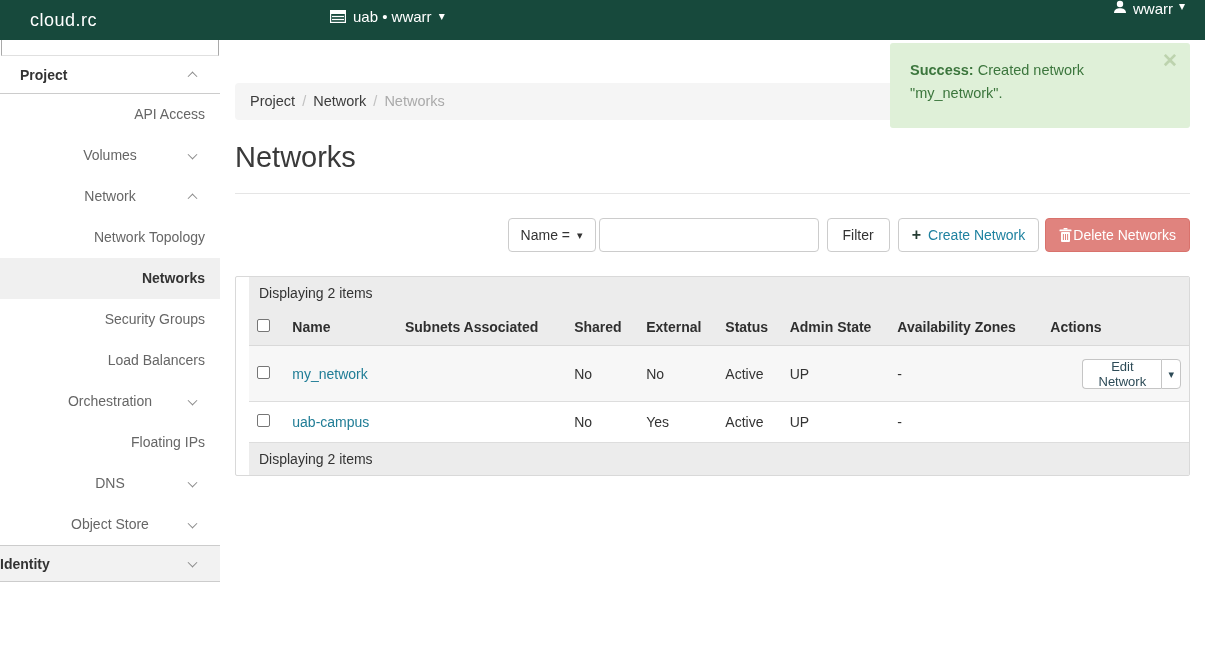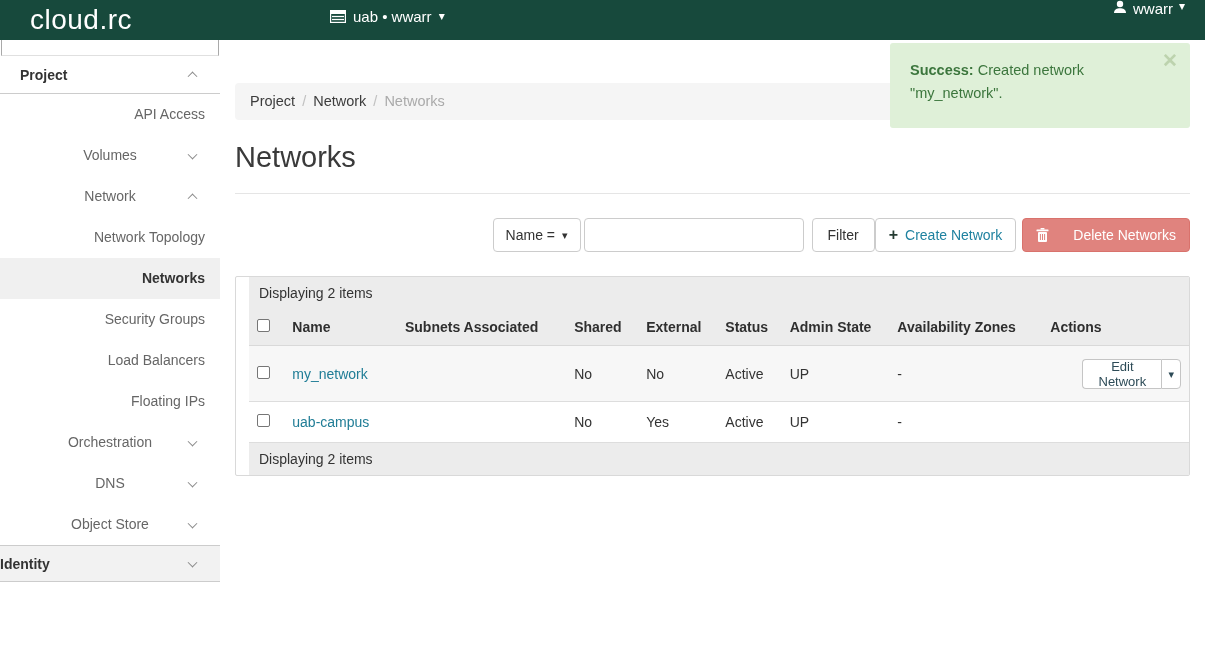--- a/index.html
+++ b/index.html
@@ -9,21 +9,21 @@
     background:#fff; color:#333; position:relative; overflow:hidden;
   }
 
   
   .navbar {
     position:absolute; top:0; left:0; width:1205px; height:40px;
     background:#17493c; color:#fff; z-index:5;
   }
   .brand {
     position:absolute; left:30px; top:0; line-height:40px;
-    font-size:28px; letter-spacing:.5px; color:#fff;
+    font-size:18px; letter-spacing:.5px; color:#fff;
   }
   .ctx-switcher {
     position:absolute; left:330px; top:0; height:32px;
     display:flex; align-items:center; gap:7px;
     font-size:15px; color:#fff; cursor:pointer;
   }
   .user-menu {
     position:absolute; right:20px; top:0; height:40px;
     display:flex; gap:6px;
     font-size:15px; color:#fff; cursor:pointer;
@@ -87,25 +87,25 @@
     font-family:"Liberation Sans", sans-serif; font-size:14px; color:#333;
     display:inline-flex; align-items:center; cursor:pointer;
   }
   .btn-name { padding:0 12px; gap:7px; margin-right:3px; }
   .caret-down-dark { font-size:11px; color:#333; line-height:1; }
   .filter-input {
     height:34px; width:220px; border:1px solid #ccc; border-radius:4px;
     margin-right:8px; padding:0 10px; font-size:14px;
     font-family:"Liberation Sans", sans-serif; outline:none;
   }
-  .btn-filter { padding:0 15px; }
+  .btn-filter { padding:0 15px; margin-right:8px; }
   .btn-create { padding:0 13px; gap:7px; margin-right:6px; color:#1f82a0; }
   .btn-create .plus { color:#253b32; font-weight:bold; font-size:16px; }
   .btn-delete {
-    padding:0 13px; gap:24px; background:#e0837e; border-color:#d9726c; color:#fff;
+    padding:0 13px; gap:1px; background:#e0837e; border-color:#d9726c; color:#fff;
   }
 
   
   .table-panel { margin-top:24px; border:1px solid #d9d9d9; border-radius:2px;padding-left:13px; }
   .table-caption {
     background:#ececec; padding:8px 10px; font-size:14px; color:#333;
   }
   table.networks { width:100%; border-collapse:collapse; font-size:14px; }
   table.networks th {
     background:#ececec; text-align:left; font-weight:bold; color:#2f2f2f;
@@ -212,27 +212,27 @@
 
 
   <div class="side-item leaf">
     <span>Security Groups</span>
   </div>
 
   <div class="side-item leaf">
     <span>Load Balancers</span>
   </div>
 
+  <div class="side-item group">
+    <span>Orchestration</span>
+    <i class="chev down"></i>
+  </div>
+
   <div class="side-item leaf">
     <span>Floating IPs</span>
-  </div>
-
-  <div class="side-item group">
-    <span>Orchestration</span>
-    <i class="chev down"></i>
   </div>
 
   <div class="side-item group">
     <span>DNS</span>
     <i class="chev down"></i>
   </div>
 
   <div class="side-item group">
     <span>Object Store</span>
     <i class="chev down"></i>

